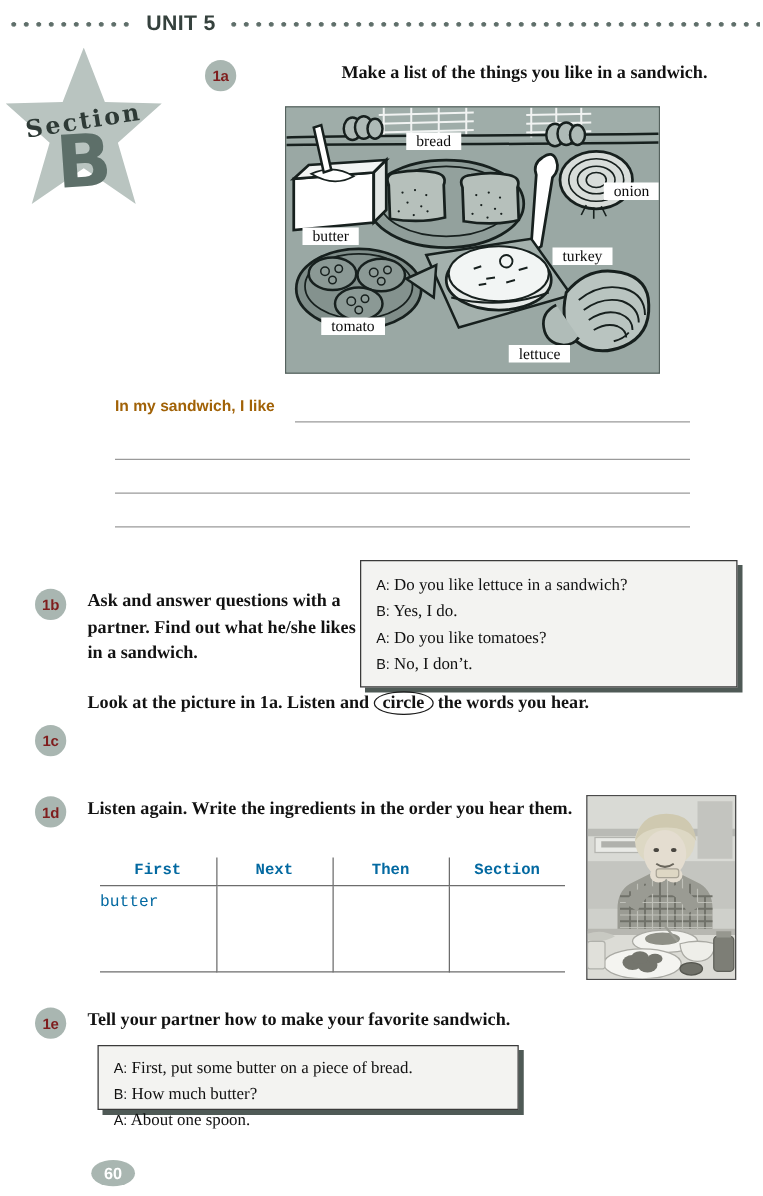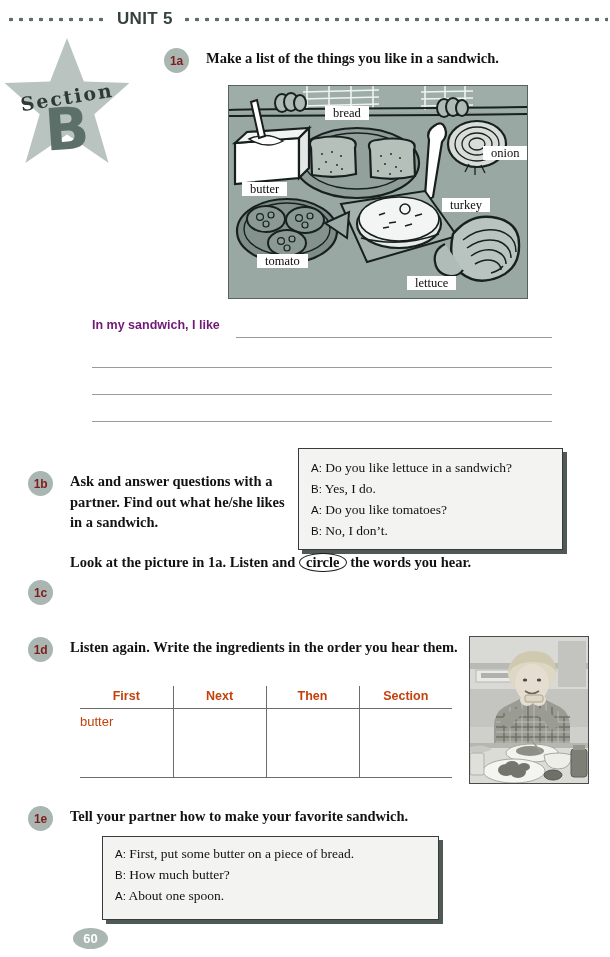--- a/index.html
+++ b/index.html
@@ -101,21 +101,21 @@
     position: absolute;
     font-family: "Liberation Serif", serif;
     font-weight: bold;
     font-size: 14.5px;
     line-height: 1.42;
     color: #121212;
   }
 
   
   #badge-1a { left: 164px; top: 48px; }
-  #instruction-1a { left: 206px; top: 48px; width: 360px; }
+  #instruction-1a { left: 206px; top: 48px; width: 360px; text-align: right; }
 
   
   #sandwich-illustration {
     position: absolute;
     left: 228px; top: 85px;
     width: 298px; height: 212px;
     background: #9aa8a4;
     border: 1px solid #55625e;
     overflow: hidden;
   }
@@ -131,21 +131,21 @@
     white-space: nowrap;
   }
 
   
   #writing-area { position: absolute; left: 92px; top: 318px; width: 460px; }
   #writing-prompt {
     position: absolute; left: 0; top: 0;
     font-family: "Liberation Sans", sans-serif;
     font-weight: bold;
     font-size: 12.5px;
-    color: #701a75;
+    color: #a16207;
     white-space: nowrap;
   }
   .write-line {
     position: absolute;
     height: 1px;
     background: #9a9a9a;
   }
   #write-line-1 { left: 144px; top: 19px; width: 316px; }
   #write-line-2 { left: 0; top: 49px; width: 460px; }
   #write-line-3 { left: 0; top: 76px; width: 460px; }
@@ -167,22 +167,22 @@
   .dialogue-line .spk {
     font-family: "Liberation Sans", sans-serif;
     font-size: 11.5px;
     font-weight: normal;
   }
 
   
   #badge-1b { left: 28px; top: 471px; }
   #instruction-1b { left: 70px; top: 471px; width: 225px; }
   #dialogue-box-1b {
-    left: 298px; top: 448px;
-    width: 265px; height: 102px;
+    left: 288px; top: 448px;
+    width: 302px; height: 102px;
     padding: 9px 0 0 12px;
   }
 
   
   #badge-1c { left: 28px; top: 580px; }
   #instruction-1c { left: 70px; top: 552px; width: 470px; }
   .circled {
     display: inline-block;
     border: 1.2px solid #1b1b1b;
     border-radius: 50%;
@@ -197,24 +197,24 @@
   #order-table {
     position: absolute;
     left: 80px; top: 686px;
     width: 372px; height: 88px;
     border-collapse: collapse;
     table-layout: fixed;
   }
   #order-table th, #order-table td {
     border-left: 1px solid #6d6d6d;
     border-right: 1px solid #6d6d6d;
-    font-family: Liberation Sans, sans-serif;
+    font-family: Liberation Mono, monospace;
     font-weight: bold;
     font-size: 12.5px;
-    color: #c2410c;
+    color: #0369a1;
     padding: 3px 0 5px 0;
   }
   #order-table tr.head-row th { border-bottom: 1px solid #6d6d6d; }
   #order-table tr.head-row th:first-child,
   #order-table tr.body-row td:first-child { border-left: none; }
   #order-table tr.head-row th:last-child,
   #order-table tr.body-row td:last-child { border-right: none; }
   #order-table tr.body-row td {
     height: 58px;
     vertical-align: top;
@@ -233,23 +233,22 @@
     background: #c8c9c4;
     overflow: hidden;
   }
   #student-photo svg { display: block; }
 
   
   #badge-1e { left: 28px; top: 806px; }
   #instruction-1e { left: 70px; top: 806px; width: 420px; }
   #dialogue-box-1e {
     left: 78px; top: 836px;
-    width: 337px; height: 84px;
+    width: 337px; height: 52px;
     padding: 7px 0 0 12px;
-    margin-left: 24px;
   }
 
   
   #page-number {
     position: absolute;
     left: 73px; top: 928px;
     width: 35px; height: 21px;
     border-radius: 50%;
     background: #a9b6b1;
     color: #ffffff;

